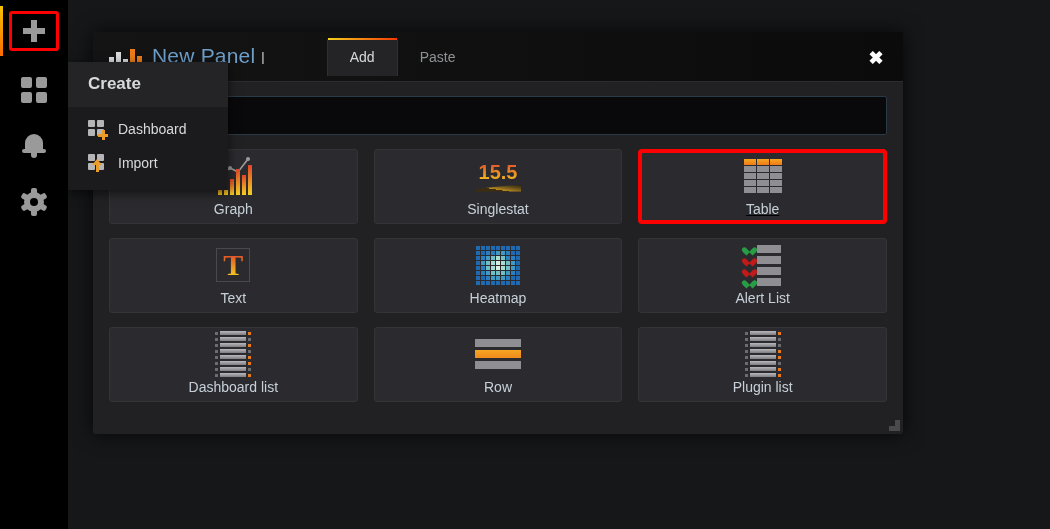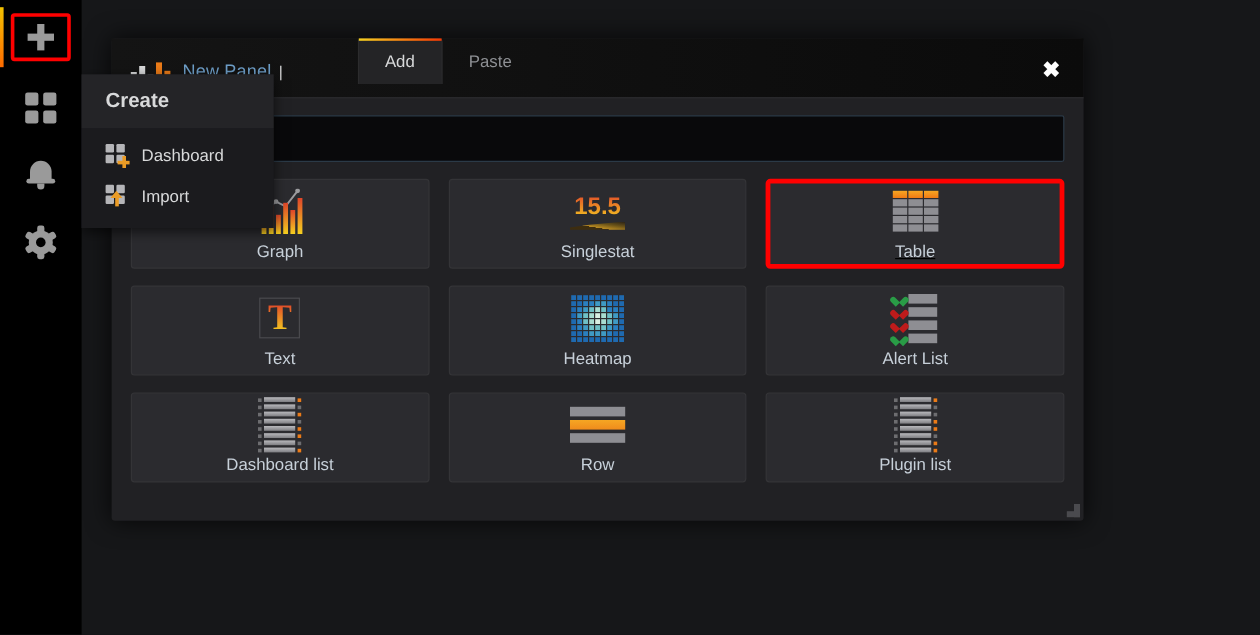--- a/index.html
+++ b/index.html
@@ -81,24 +81,24 @@
     display: flex; align-items: center; gap: 10px;
     padding: 0 14px 13px 16px;
   }
   .bars-icon { display: flex; align-items: flex-end; gap: 2px; height: 15px; }
   .bars-icon i { display: block; width: 5px; background: #d8d9da; }
   .bars-icon i.b1 { height: 7px; }
   .bars-icon i.b2 { height: 12px; }
   .bars-icon i.b3 { height: 5px; }
   .bars-icon i.b4 { height: 15px; background: #eb7b18; }
   .bars-icon i.b5 { height: 8px; background: #eb7b18; }
-  .panel-title { color: #6e9fc9; font-size: 15px; letter-spacing: .2px; }
+  .panel-title { color: #6e9fc9; font-size: 21px; letter-spacing: .2px; }
   .caret { color: #d8d9da; font-size: 13px; margin-left: -4px; }
 
-  .tabs { display: flex; align-items: flex-start; height: 100%; padding-left: 48px; }
+  .tabs { display: flex; align-items: center; height: 100%; padding-left: 48px; }
   .tab {
     position: relative; padding: 0 22px; height: 38px;
     display: flex; align-items: center; justify-content: center;
     font-size: 14px; color: #8e9094; cursor: pointer;
   }
   .tab.active {
     background: #242426; color: #d8d9da;
     border-left: 1px solid #303032; border-right: 1px solid #303032;
     border-radius: 3px 3px 0 0;
   }

